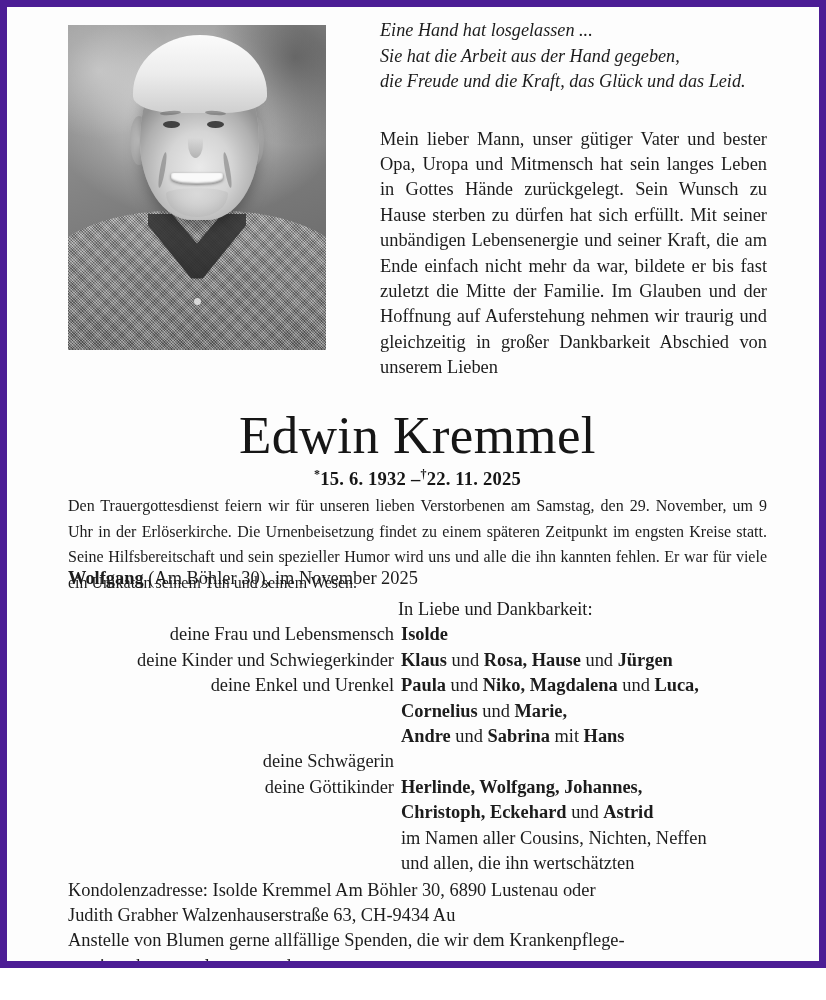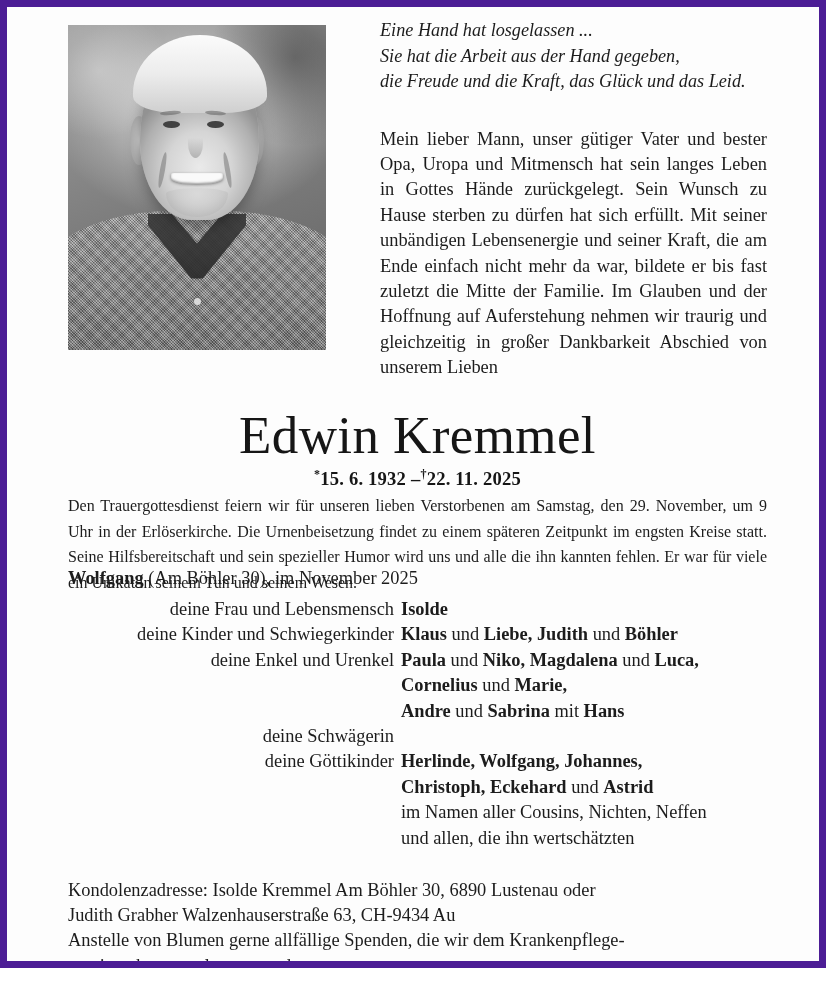--- a/index.html
+++ b/index.html
@@ -348,28 +348,29 @@
         <sup>*</sup><span>15. 6. 1932</span>
         <span>–</span><sup>†</sup><span>22. 11. 2025</span>
       </div>
     </div>
 
     <div class="service">Den Trauergottesdienst feiern wir für unseren lieben Verstorbenen am Samstag, den 29. November, um 9 Uhr in der Erlöserkirche. Die Urnenbeisetzung findet zu einem späteren Zeitpunkt im engsten Kreise statt. Seine Hilfsbereitschaft und sein spezieller Humor wird uns und alle die ihn kannten fehlen. Er war für viele ein Unikat in seinem Tun und seinem Wesen.</div>
 
     <div class="placeline"><span class="town">Wolfgang</span><span> (Am Böhler 30), im November 2025</span></div>
 
     <div class="family">
+      <div class="fam-head">In Liebe und Dankbarkeit:</div>
       <div id="family-rows">
           <div class="fam-row">
             <div class="fam-rel">deine Frau und Lebensmensch</div>
             <div class="fam-names"><b>Isolde</b></div>
           </div>
           <div class="fam-row">
             <div class="fam-rel">deine Kinder und Schwiegerkinder</div>
-            <div class="fam-names"><b>Klaus</b> und <b>Liebe, Judith</b> und <b>Böhler</b></div>
+            <div class="fam-names"><b>Klaus</b> und <b>Rosa, Hause</b> und <b>Jürgen</b></div>
           </div>
           <div class="fam-row">
             <div class="fam-rel">deine Enkel und Urenkel</div>
             <div class="fam-names"><b>Paula</b> und <b>Niko, Magdalena</b> und <b>Luca,</b><br><b>Cornelius</b> und <b>Marie,</b><br><b>Andre</b> und <b>Sabrina</b> mit <b>Hans</b></div>
           </div>
           <div class="fam-row">
             <div class="fam-rel">deine Schwägerin</div>
           </div>
           <div class="fam-row">
             <div class="fam-rel">deine Göttikinder</div>

